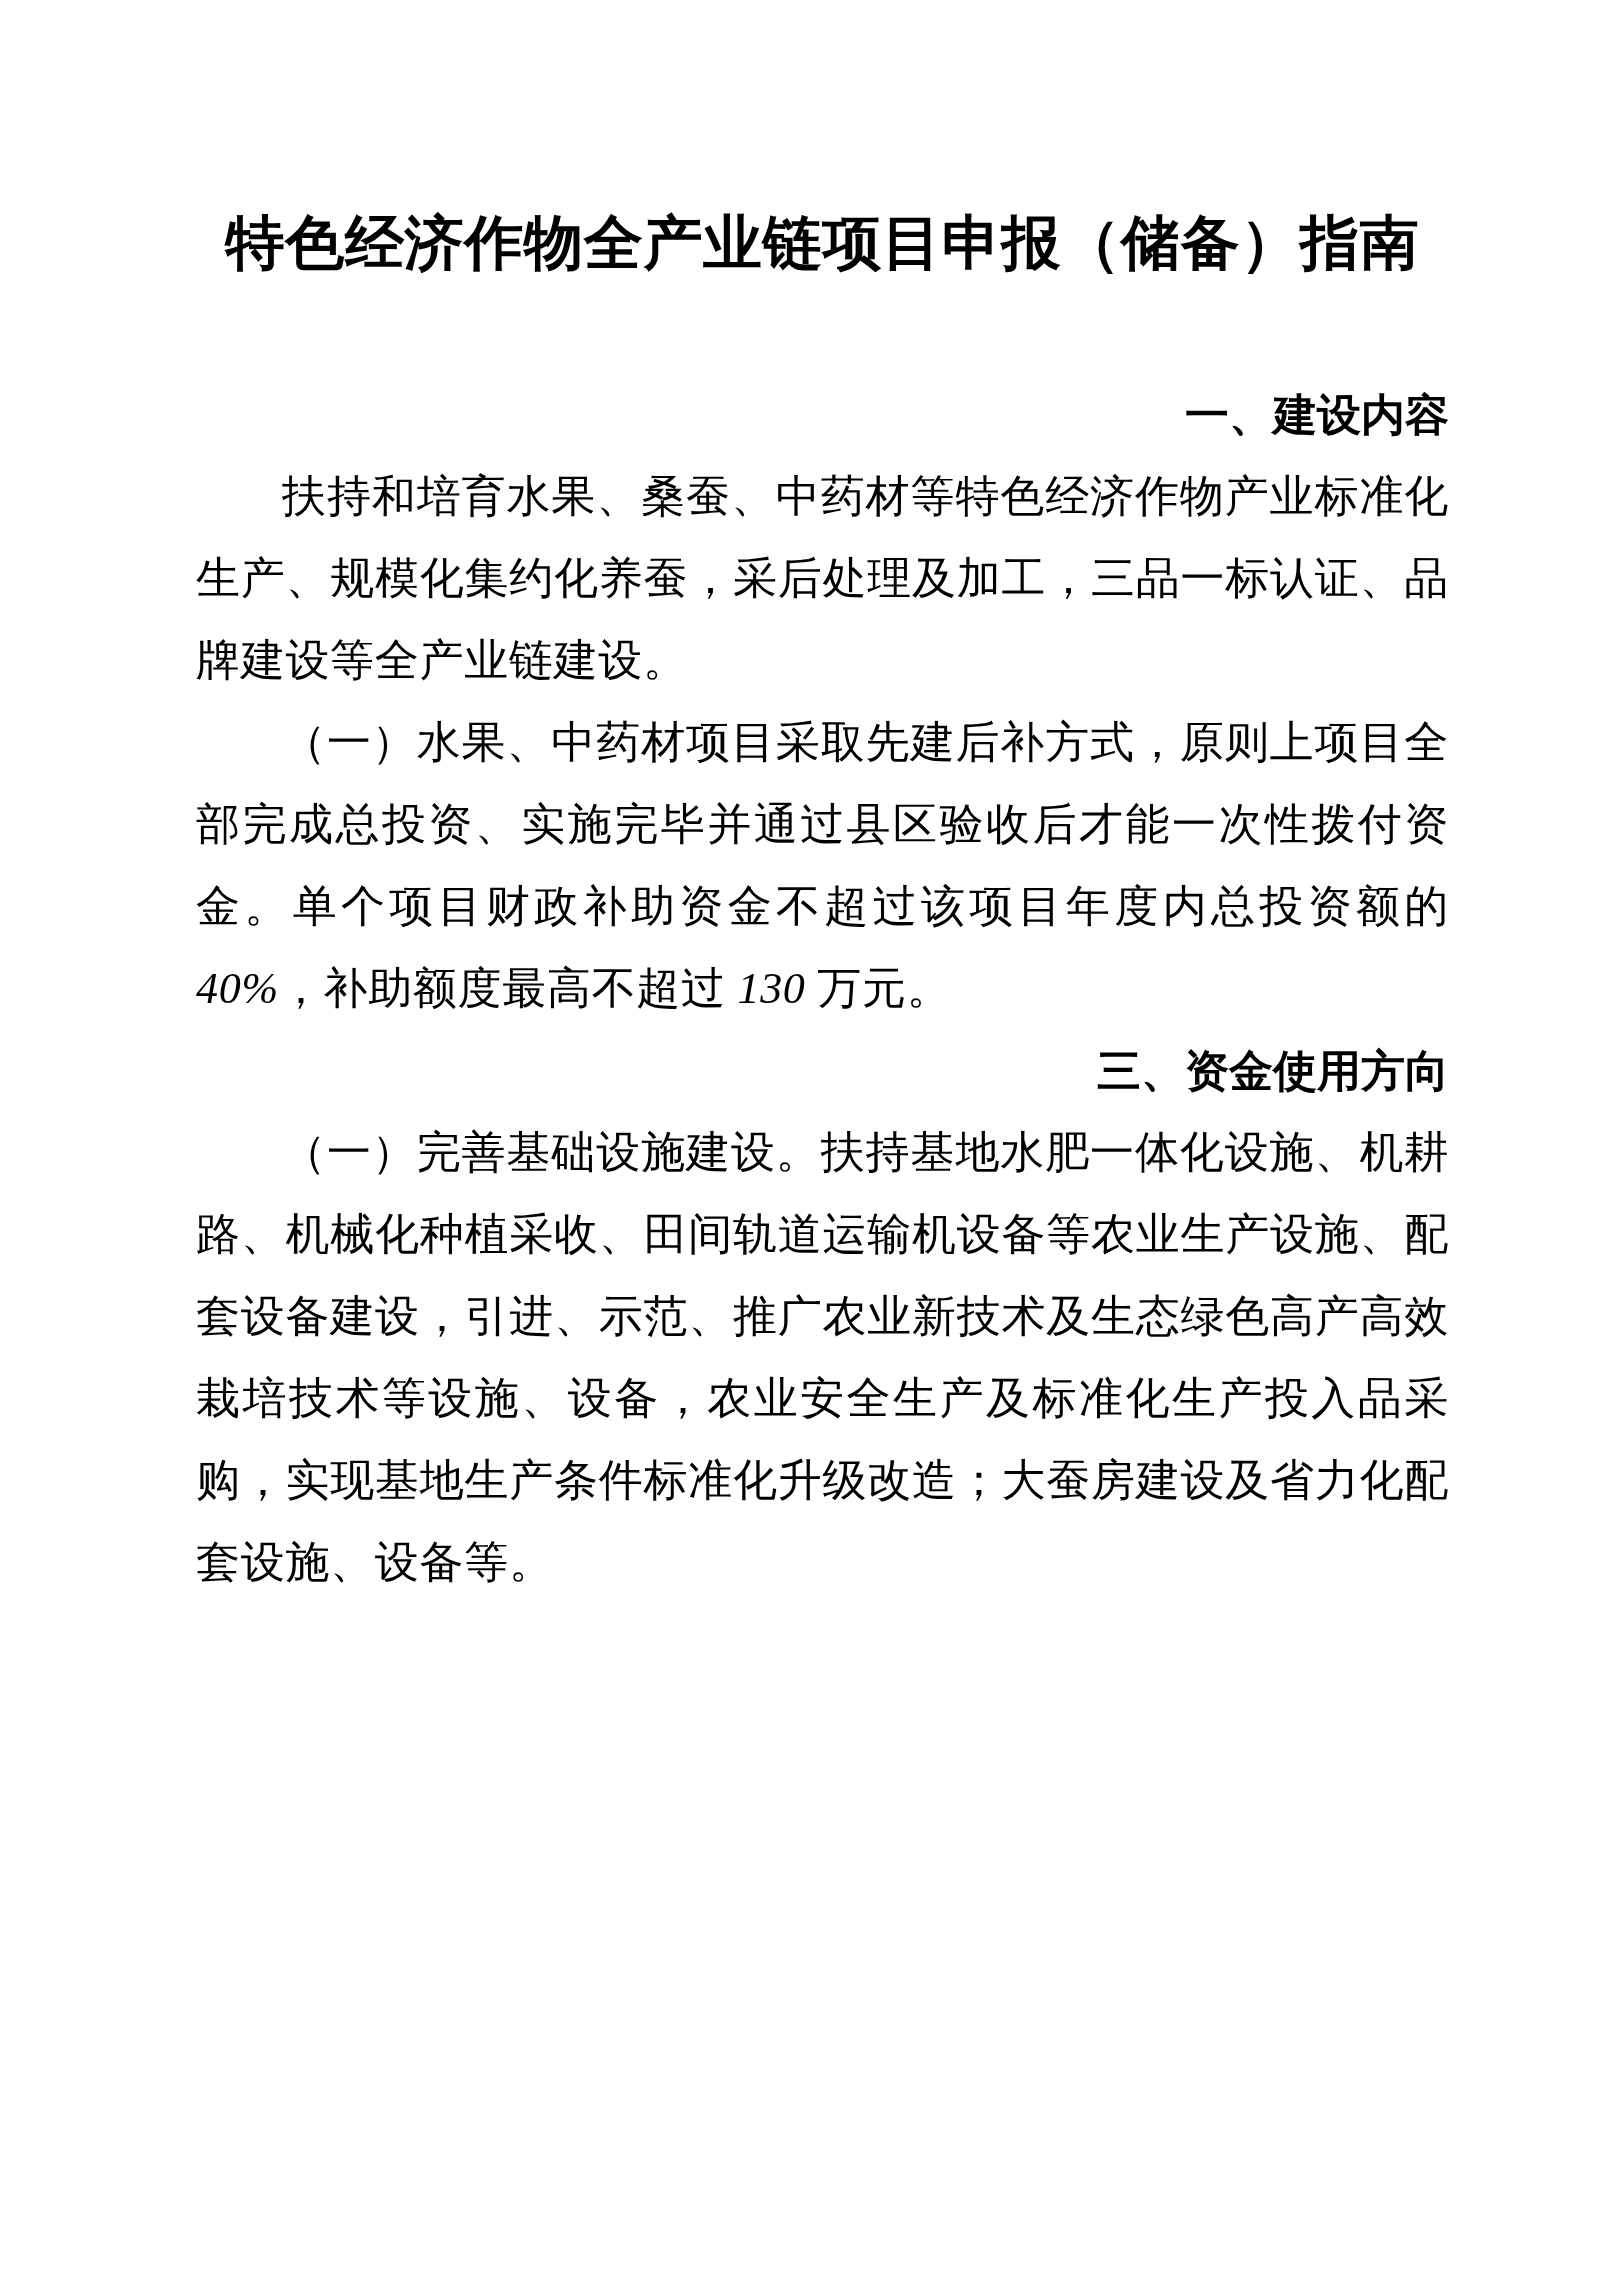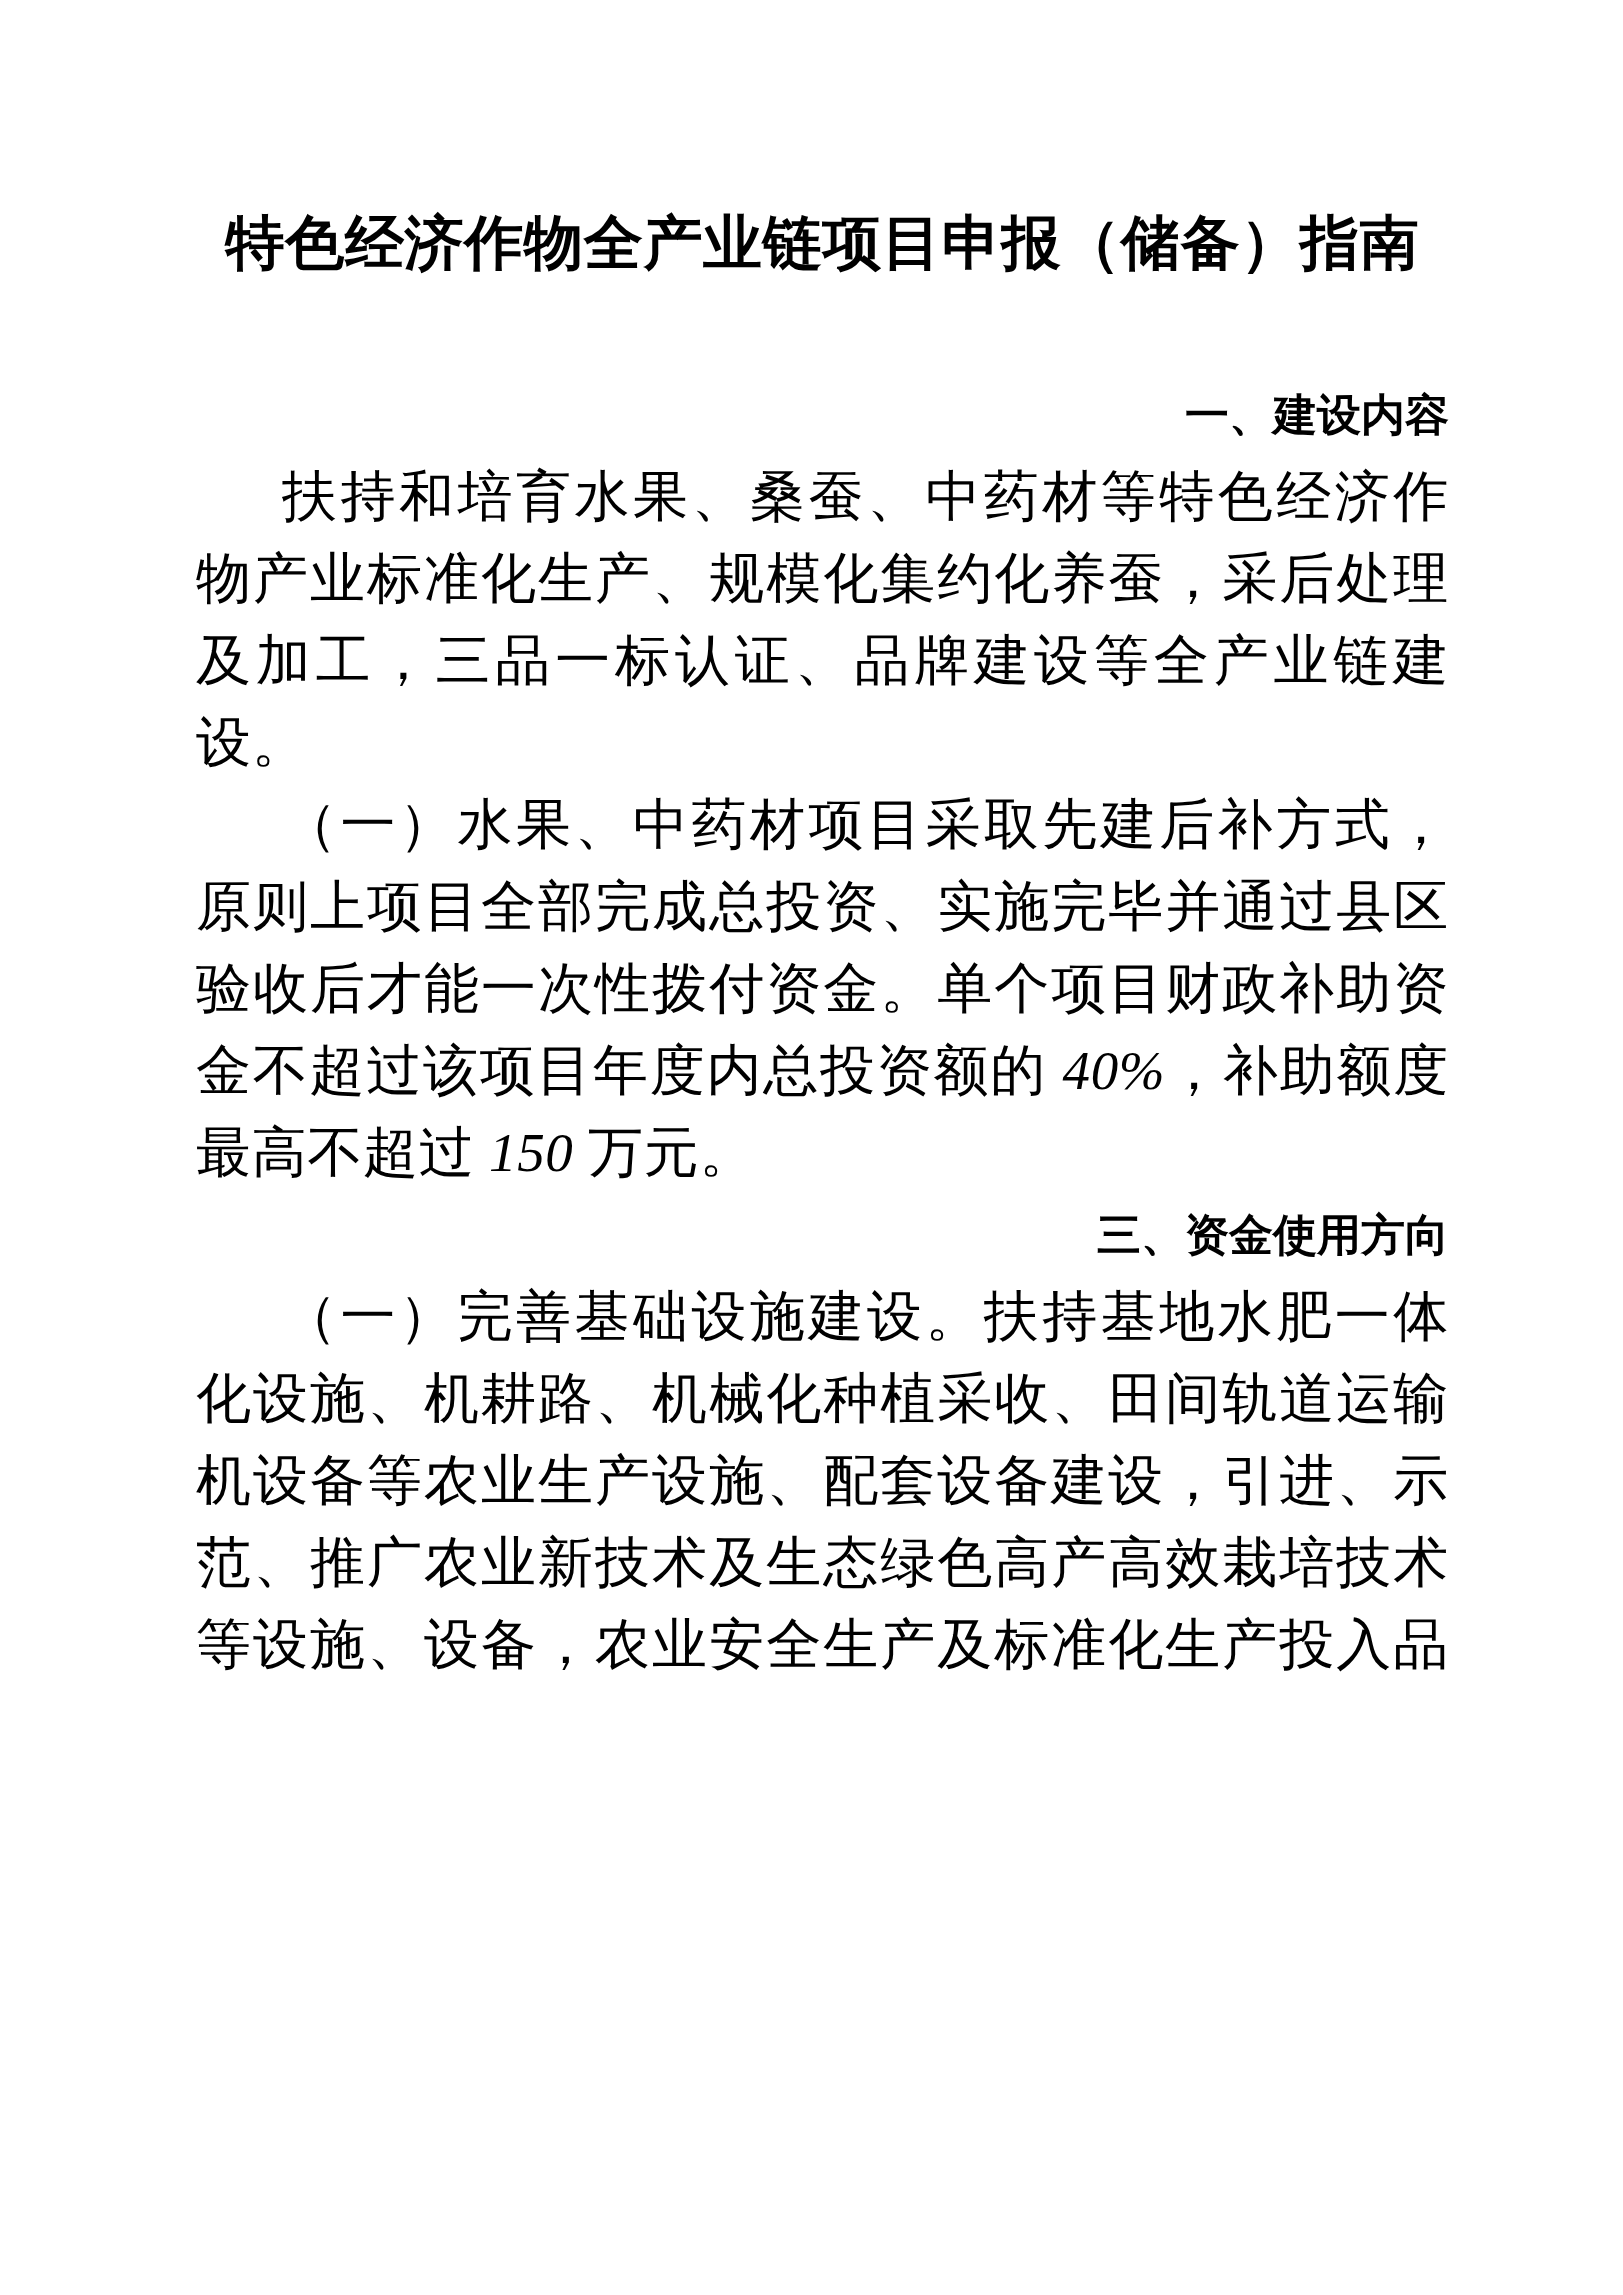--- a/index.html
+++ b/index.html
@@ -41,21 +41,21 @@
     font-size: 44px;
     line-height: 82px;
     text-indent: 86px;
     white-space: nowrap;
     text-align: right;
   }
   .para {
     margin: 0;
     font-family: "Liberation Serif", serif;
     font-style: oblique 6deg;
-    font-size: 55px;
+    font-size: 44px;
     line-height: 82px;
     text-indent: 86px;
     text-align: justify;
     text-align-last: left;
     text-justify: inter-character;
     letter-spacing: 0.7px;
   }
   .page-number {
     position: absolute;
     left: 0;
@@ -69,20 +69,20 @@
 </style>
 </head>
 <body>
 
 <div class="page">
   <div class="content">
     <h1 class="doc-title">特色经济作物全产业链项目申报（储备）指南</h1>
     <div class="sections">
         <h2 class="sec-heading">一、建设内容</h2>
         <p class="para">扶持和培育水果、桑蚕、中药材等特色经济作物产业标准化生产、规模化集约化养蚕，采后处理及加工，三品一标认证、品牌建设等全产业链建设。</p>
-        <p class="para">（一）水果、中药材项目采取先建后补方式，原则上项目全部完成总投资、实施完毕并通过县区验收后才能一次性拨付资金。单个项目财政补助资金不超过该项目年度内总投资额的 40%，补助额度最高不超过 150 万元。</p>
+        <p class="para">（一）水果、中药材项目采取先建后补方式，原则上项目全部完成总投资、实施完毕并通过县区验收后才能一次性拨付资金。单个项目财政补助资金不超过该项目年度内总投资额的 40%，补助额度最高不超过 130 万元。</p>
         <h2 class="sec-heading">三、资金使用方向</h2>
         <p class="para">（一）完善基础设施建设。扶持基地水肥一体化设施、机耕路、机械化种植采收、田间轨道运输机设备等农业生产设施、配套设备建设，引进、示范、推广农业新技术及生态绿色高产高效栽培技术等设施、设备，农业安全生产及标准化生产投入品采购，实现基地生产条件标准化升级改造；大蚕房建设及省力化配套设施、设备等。</p>
       </div>
   </div>
   <div class="page-number">8</div>
 </div>
 
 
 </body></html>

